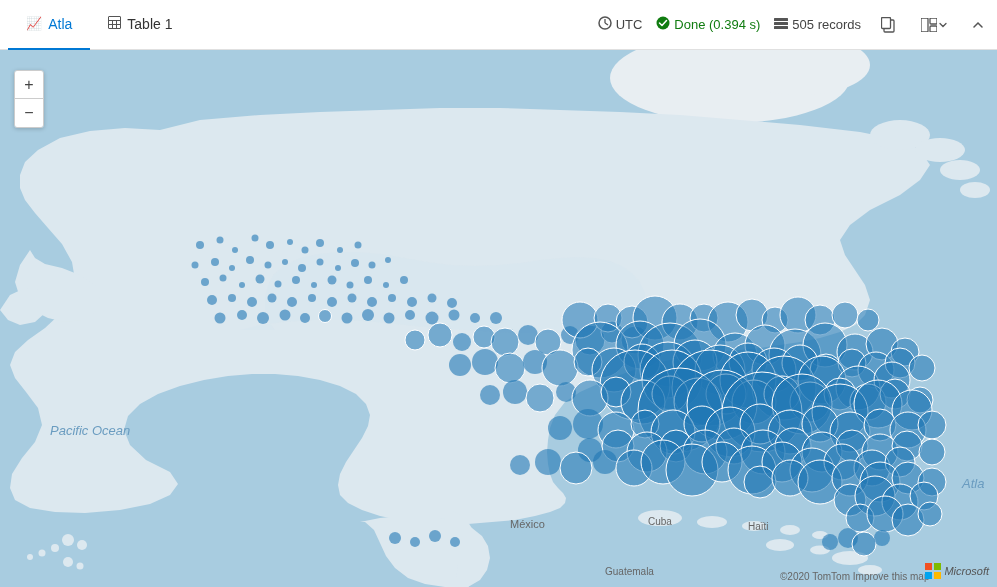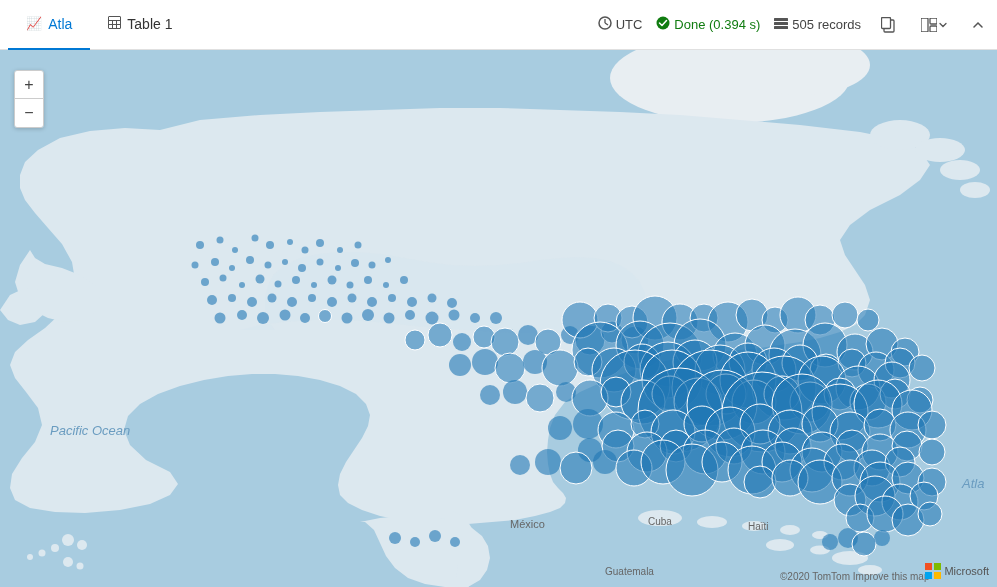--- a/index.html
+++ b/index.html
@@ -54,21 +54,21 @@
       width: 28px; height: 28px; background: #fff;
       border: none; cursor: pointer; font-size: 16px;
       display: flex; align-items: center; justify-content: center;
       color: #444;
     }
     .zoom-btn:first-child { border-bottom: 1px solid #ccc; }
 
     
     .microsoft-logo {
       position: absolute; bottom: 8px; right: 8px; z-index: 10;
-      display: flex; align-items: center; gap: 3px; font-size: 11px; color: #555;
+      display: flex; align-items: center; gap: 3px; font-size: 11px; color: #555; font-style: italic;
     }
     .ms-grid {
       display: grid; grid-template-columns: 1fr 1fr; gap: 1px; width: 16px; height: 16px;
     }
     .ms-grid span { display: block; }
 
     
     .bubble {
       fill: rgba(31, 119, 180, 0.55);
       stroke: white;

